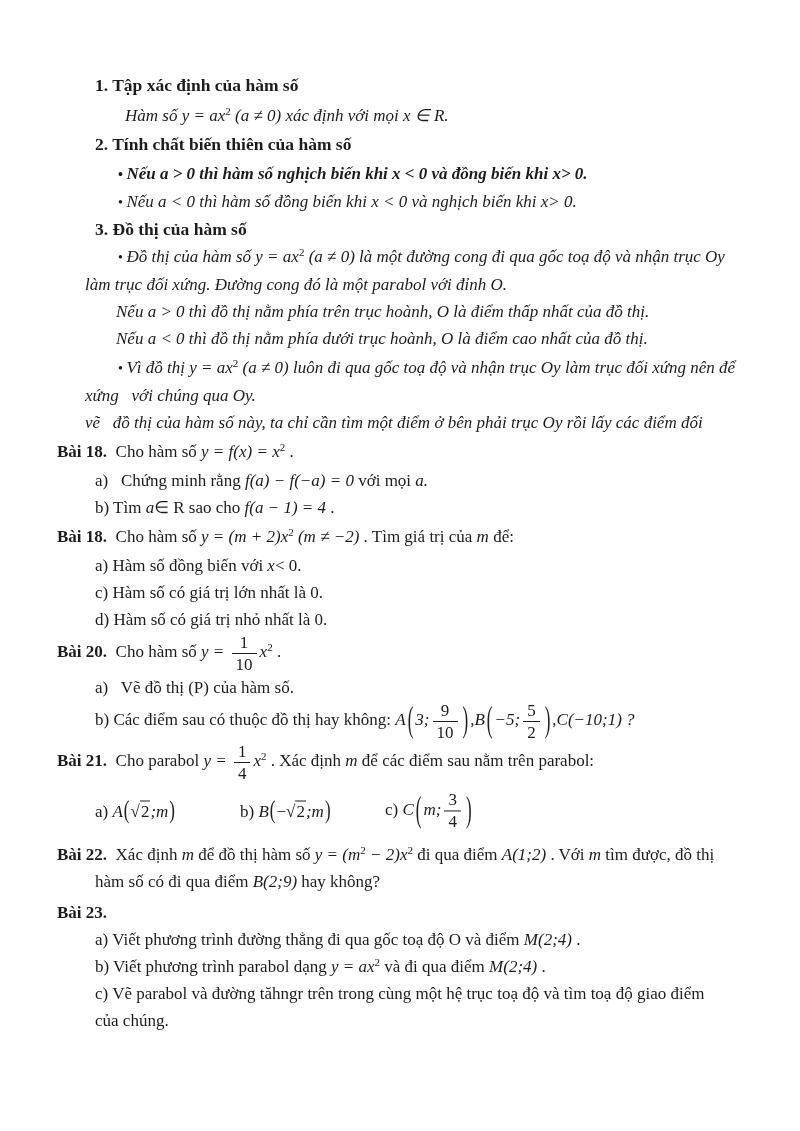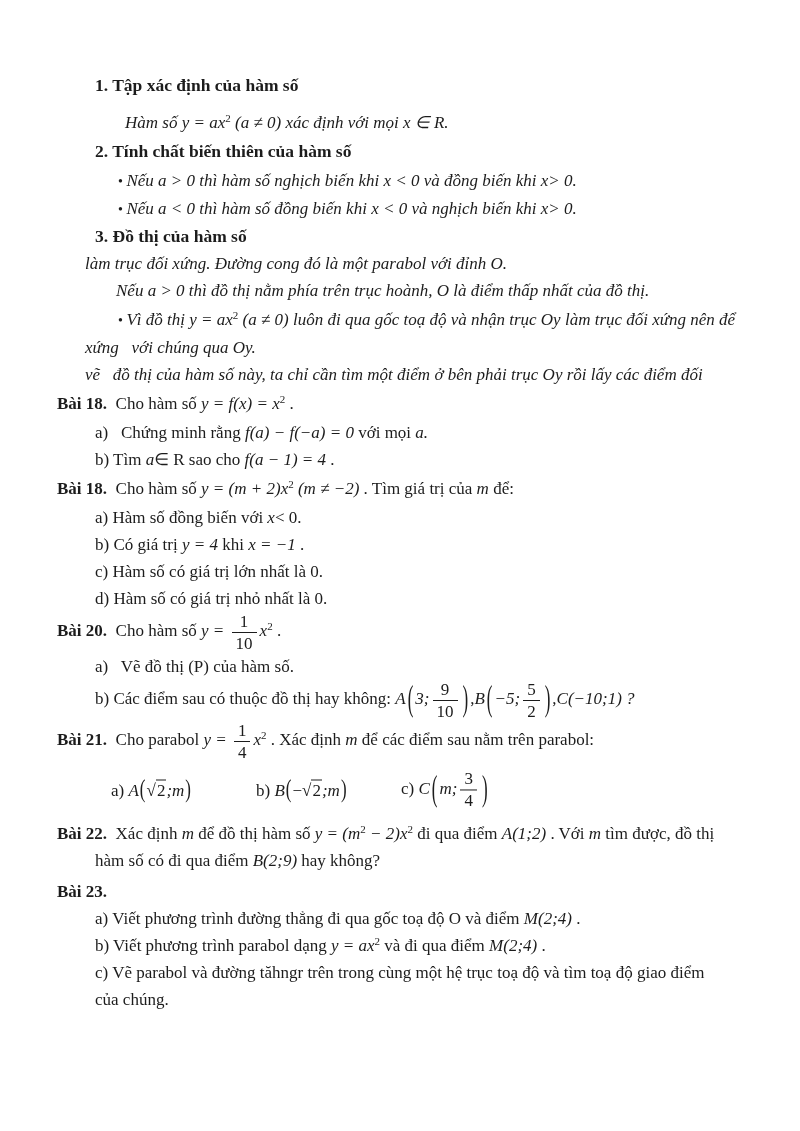--- a/index.html
+++ b/index.html
@@ -16,55 +16,56 @@
   }
   .line{font-size:17px;line-height:27px;white-space:nowrap;}
   .h{margin-left:95px;font-size:17.5px;}
   .p1{margin-left:125px;}
   .bl{margin-left:118px;}
   .cont{margin-left:85px;}
   .note{margin-left:116px;}
   .ex{margin-left:57px;}
   .part{margin-left:95px;}
   .cont2{margin-left:95px;}
-  .row{position:relative;margin-left:16px;}
+  .row{position:relative;margin-left:0;}
   .row-item{position:absolute;top:50%;transform:translateY(-50%);}
   .b{font-weight:bold;}
   .i{font-style:italic;}
   .blt{font-size:14px;}
   .sup{font-size:11px;vertical-align:6px;line-height:0;}
   .frac{display:inline-block;vertical-align:middle;text-align:center;margin:0 3px;line-height:1.12;font-style:italic;}
   .frac .num{display:block;border-bottom:1px solid #1c1c1c;padding:0 4px 1px;font-style:normal;}
   .frac .den{display:block;padding:1px 4px 0;font-style:normal;}
   .bp1{display:inline-block;transform:scaleY(1.45);transform-origin:50% 55%;padding:0 1px;font-style:normal;}
   .bp2{display:inline-block;transform:scaleY(2.05);transform-origin:50% 52%;padding:0 2px;font-style:normal;}
   .rs{font-style:normal;}
   .rad{border-top:1px solid #1c1c1c;font-style:normal;padding:0 1px;}
 </style>
 </head>
 <body>
 
 <div class="page" id="page">
     <div class="line h"><span class="b">1. Tập xác định của hàm số</span></div>
-    <div class="line p1" style="margin-top: 10px;"><span class="i">Hàm số </span><span class="i">y = ax</span><span class="sup">2</span><span class="i"> (a ≠ 0) </span><span class="i">xác định với mọi x ∈ R.</span></div>
+    <div class="line p1" style="margin-top: 3px;"><span class="i">Hàm số </span><span class="i">y = ax</span><span class="sup">2</span><span class="i"> (a ≠ 0) </span><span class="i">xác định với mọi x ∈ R.</span></div>
     <div class="line h" style="margin-top: 2px;"><span class="b">2. Tính chất biến thiên của hàm số</span></div>
-    <div class="line bl" style="margin-top: 2px;"><span class="blt">• </span><span class="i">Nếu a &gt; 0 thì hàm số nghịch biến khi x &lt; 0 và đồng biến khi x&gt; 0.</span></div>
+    <div class="line bl" style="margin-top: 2px; font-weight: bold;"><span class="blt">• </span><span class="i">Nếu a &gt; 0 thì hàm số nghịch biến khi x &lt; 0 và đồng biến khi x&gt; 0.</span></div>
     <div class="line bl"><span class="blt">• </span><span class="i">Nếu a &lt; 0 thì hàm số đồng biến khi x &lt; 0 và nghịch biến khi x&gt; 0.</span></div>
     <div class="line h"><span class="b">3. Đồ thị của hàm số</span></div>
+    <div class="line bl"><span class="blt">• </span><span class="i">Đồ thị của hàm số </span><span class="i">y = ax</span><span class="sup">2</span><span class="i"> (a ≠ 0) </span><span class="i">là một đường cong đi qua gốc toạ độ và nhận trục Oy</span></div>
     <div class="line cont"><span class="i">làm trục đối xứng. Đường cong đó là một parabol với đỉnh O.</span></div>
     <div class="line note"><span class="i">Nếu a &gt; 0 thì đồ thị nằm phía trên trục hoành, O là điểm thấp nhất của đồ thị.</span></div>
+    <div class="line note"><span class="i">Nếu a &lt; 0 thì đồ thị nằm phía dưới trục hoành, O là điểm cao nhất của đồ thị.</span></div>
     <div class="line bl" style="margin-top: 2px;"><span class="blt">• </span><span class="i">Vì đồ thị </span><span class="i">y = ax</span><span class="sup">2</span><span class="i"> (a ≠ 0) </span><span class="i">luôn đi qua gốc toạ độ và nhận trục Oy làm trục đối xứng nên để</span></div>
     <div class="line cont"><span class="i">xứng&nbsp;&nbsp; với chúng qua Oy.</span></div>
     <div class="line cont"><span class="i">vẽ&nbsp;&nbsp; đồ thị của hàm số này, ta chỉ cần tìm một điểm ở bên phải trục Oy rồi lấy các điểm đối</span></div>
     <div class="line ex" style="margin-top: 2px;"><span class="b">Bài 18.</span><span>&nbsp; Cho hàm số </span><span class="i">y = f(x) = x</span><span class="sup">2</span><span> .</span></div>
     <div class="line part" style="margin-top: 2px;"><span>a)&nbsp;&nbsp; Chứng minh rằng </span><span class="i">f(a) − f(−a) = 0</span><span> với mọi </span><span class="i">a.</span></div>
     <div class="line part"><span>b) Tìm </span><span class="i">a</span><span>∈ R sao cho </span><span class="i">f(a − 1) = 4</span><span> .</span></div>
     <div class="line ex" style="margin-top: 2px;"><span class="b">Bài 18.</span><span>&nbsp; Cho hàm số </span><span class="i">y = (m + 2)x</span><span class="sup">2</span><span class="i"> (m ≠ −2)</span><span> . Tìm giá trị của </span><span class="i">m</span><span> để:</span></div>
     <div class="line part" style="margin-top: 2px;"><span>a) Hàm số đồng biến với </span><span class="i">x</span><span>&lt; 0.</span></div>
-    <div class="line part"><span>b) Có giá trị </span><span class="i">y = 4</span><span> khi </span><span class="i">x = −1</span><span> .</span></div>
     <div class="line part"><span>c) Hàm số có giá trị lớn nhất là 0.</span></div>
     <div class="line part"><span>d) Hàm số có giá trị nhỏ nhất là 0.</span></div>
     <div class="line ex"><span class="b">Bài 20.</span><span>&nbsp; Cho hàm số </span><span class="i">y = </span><span class="frac"><span class="num">1</span><span class="den">10</span></span><span class="i">x</span><span class="sup">2</span><span> .</span></div>
     <div class="line part"><span>a)&nbsp;&nbsp; Vẽ đồ thị (P) của hàm số.</span></div>
     <div class="line part"><span>b) Các điểm sau có thuộc đồ thị hay không: </span><span class="i">A</span><span class="bp2">(</span><span class="i">3;</span><span class="frac"><span class="num">9</span><span class="den">10</span></span><span class="bp2">)</span><span>,</span><span class="i">B</span><span class="bp2">(</span><span class="i">−5;</span><span class="frac"><span class="num">5</span><span class="den">2</span></span><span class="bp2">)</span><span>,</span><span class="i">C</span><span class="i">(−10;1) ?</span></div>
     <div class="line ex"><span class="b">Bài 21.</span><span>&nbsp; Cho parabol </span><span class="i">y = </span><span class="frac"><span class="num">1</span><span class="den">4</span></span><span class="i">x</span><span class="sup">2</span><span> . Xác định </span><span class="i">m</span><span> để các điểm sau nằm trên parabol:</span></div>
     <div class="line row" style="height: 56px;">
       <span class="row-item" style="left: 95px;"><span>a) </span><span class="i">A</span><span class="bp1">(</span><span class="rs">√</span><span class="rad">2</span><span class="i">;m</span><span class="bp1">)</span></span>
       <span class="row-item" style="left: 240px;"><span>b) </span><span class="i">B</span><span class="bp1">(</span><span>−</span><span class="rs">√</span><span class="rad">2</span><span class="i">;m</span><span class="bp1">)</span></span>
       <span class="row-item" style="left: 385px;"><span>c) </span><span class="i">C</span><span class="bp2">(</span><span class="i">m;</span><span class="frac"><span class="num">3</span><span class="den">4</span></span><span class="bp2">)</span></span>

